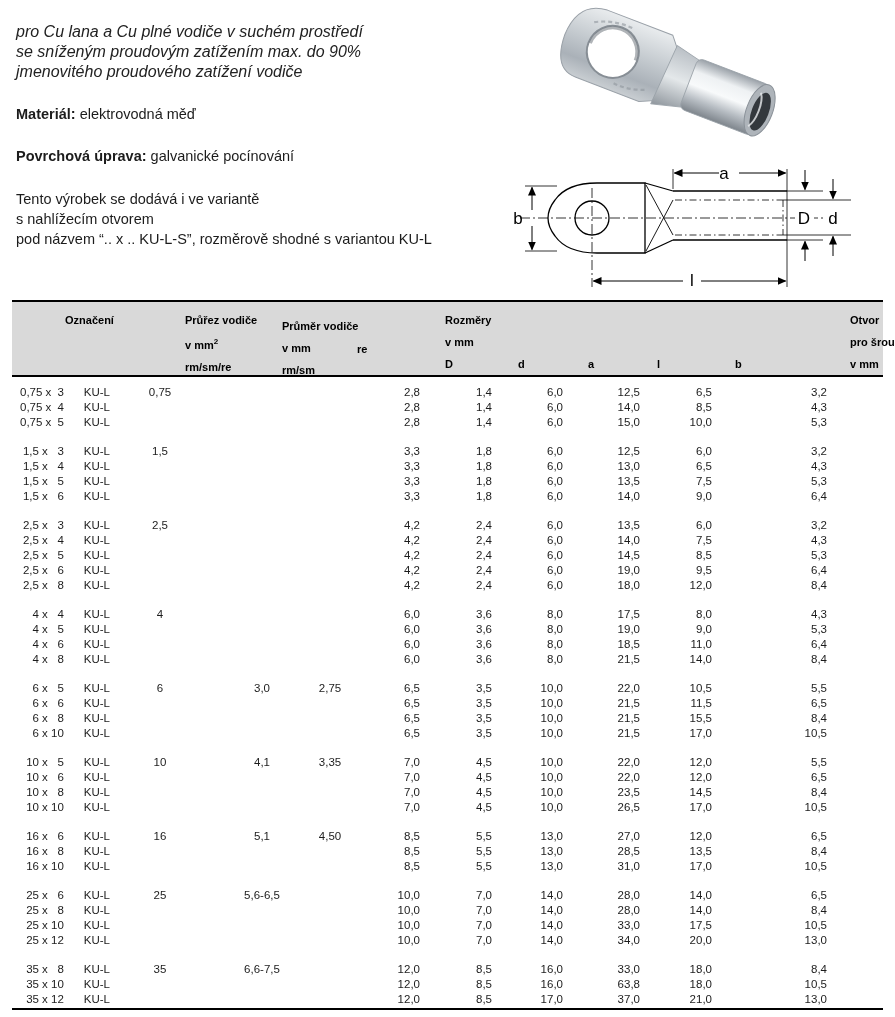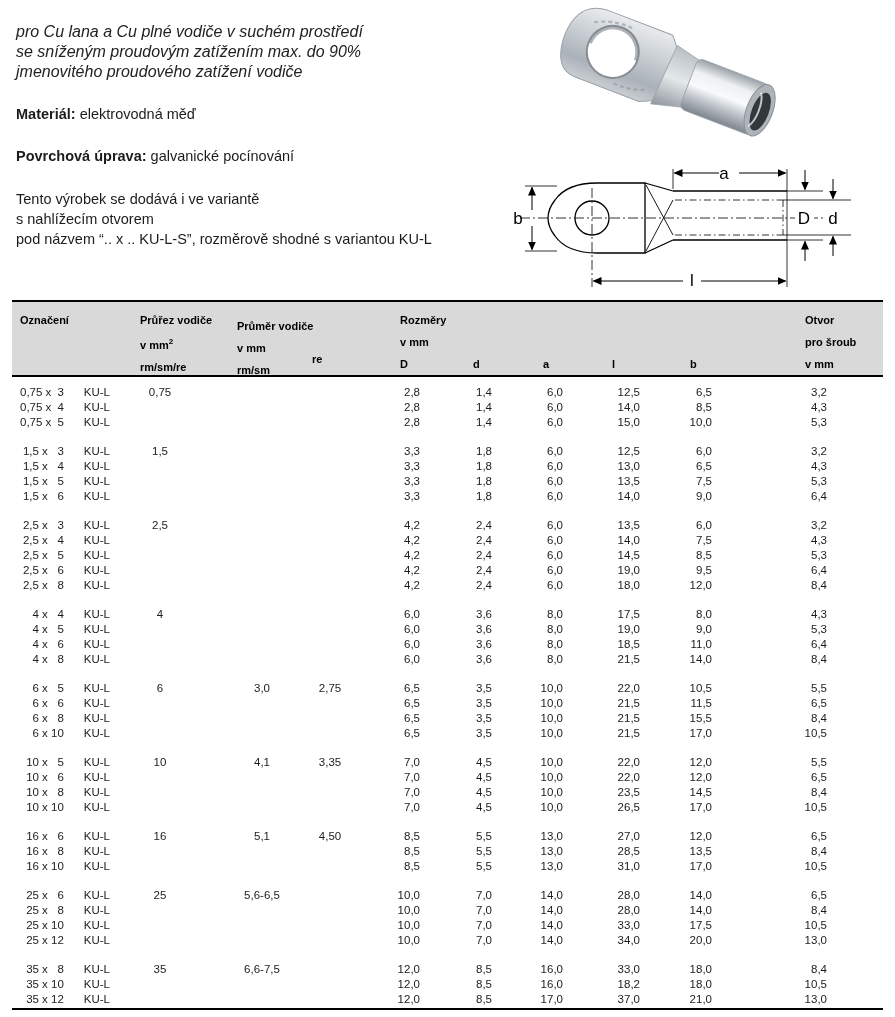--- a/index.html
+++ b/index.html
@@ -15,21 +15,21 @@
   .intro-variant  { position:absolute; left:16px; top:189px; font-size:14.5px; line-height:20px; }
   .b { font-weight:700;text-align:right; }
   
   .photo   { position:absolute; left:552px; top:6px;  width:250px; height:150px; }
   .diagram { position:absolute; left:505px; top:160px; width:390px; height:138px; }
   
   .table-wrap { position:absolute; left:12px; top:300px; width:871px; }
   .rule { height:2px; background:#000; }
   .rule-bottom { position:absolute; left:12px; top:1008px; width:871px; height:2px; background:#000; }
   .head-band { position:relative; height:73px; background:#d9d9d9; font-weight:700; font-size:11px; color:#000; }
-  .hb { position:absolute; line-height:22px; white-space:nowrap; }
+  .hb { position:absolute; line-height:22px; white-space:nowrap;margin-left:45px; }
   .hb sup { font-size:8px; }
   .tbody { padding-top:8px; font-size:11.5px; color:#1c1c1c; }
   .tgroup { margin-bottom:14px; }
   .trow {
     display:grid; height:15px; line-height:15px; align-items:center;
     grid-template-columns:98px 100px 104px 32px 74px 72px 71px 77px 72px 115px 1fr;
     white-space:nowrap;
   }
   .c-des { display:flex; padding-left:8px; }
   .c-des .pre { display:inline-block; width:35px; text-align:right; }
@@ -161,21 +161,21 @@
       <div class="hb" style="left:128px; top:7px;">
         <div>Průřez vodiče</div>
         <div><span>v mm</span><sup>2</sup></div>
         <div>rm/sm/re</div>
       </div>
       <div class="hb" style="left:225px; top:13px;">
         <div>Průměr vodiče</div>
         <div>v mm</div>
         <div>rm/sm</div>
       </div>
-      <div class="hb" style="left:300px; top:46px;">re</div>
+      <div class="hb" style="left:300px; top:36px;">re</div>
       <div class="hb" style="left:388px; top:7px;">
         <div>Rozměry</div>
         <div>v mm</div>
         <div>D</div>
       </div>
       <div class="hb" style="left:461px; top:51px;">d</div>
       <div class="hb" style="left:531px; top:51px;">a</div>
       <div class="hb" style="left:600px; top:51px;">l</div>
       <div class="hb" style="left:678px; top:51px;">b</div>
       <div class="hb" style="left:793px; top:7px;">
@@ -720,21 +720,21 @@
               <span class="pre">35 x</span>
               <span class="num">10</span>
               <span class="kul">KU-L</span>
             </div>
             <div class="cell c-mid"></div>
             <div class="cell c-mid"></div>
             <div class="cell c-mid"></div>
             <div class="cell c-num">12,0</div>
             <div class="cell c-num">8,5</div>
             <div class="cell c-num">16,0</div>
-            <div class="cell c-num">18,2</div>
+            <div class="cell c-num">63,8</div>
             <div class="cell c-num">18,0</div>
             <div class="cell c-num">10,5</div>
           </div>
           <div class="trow">
             <div class="cell c-des">
               <span class="pre">35 x</span>
               <span class="num">12</span>
               <span class="kul">KU-L</span>
             </div>
             <div class="cell c-mid"></div>

